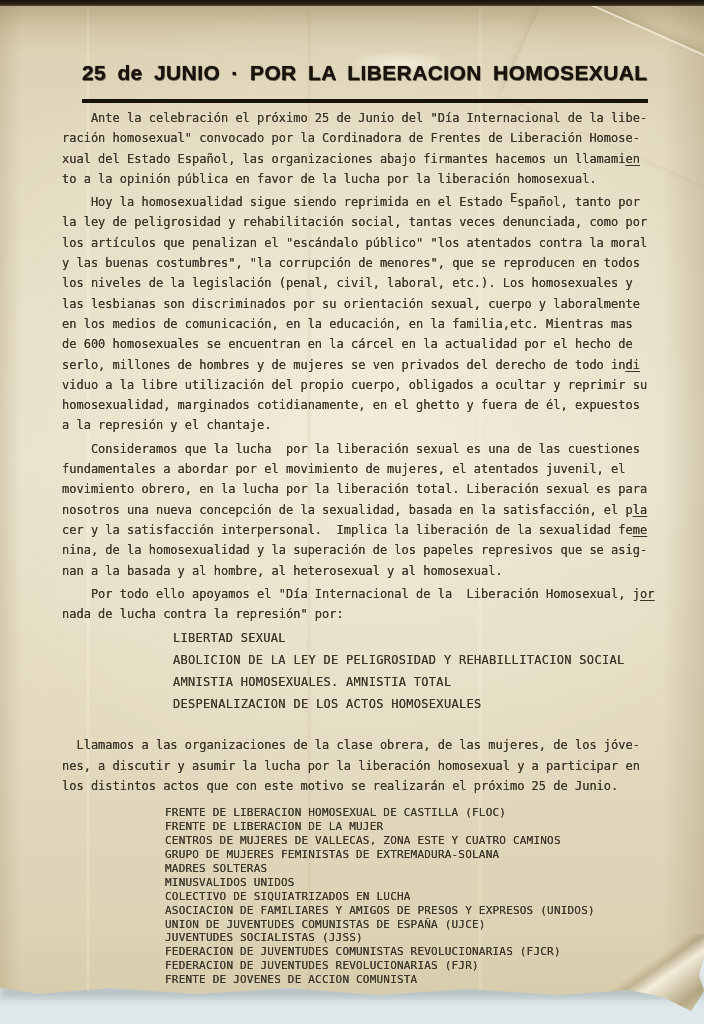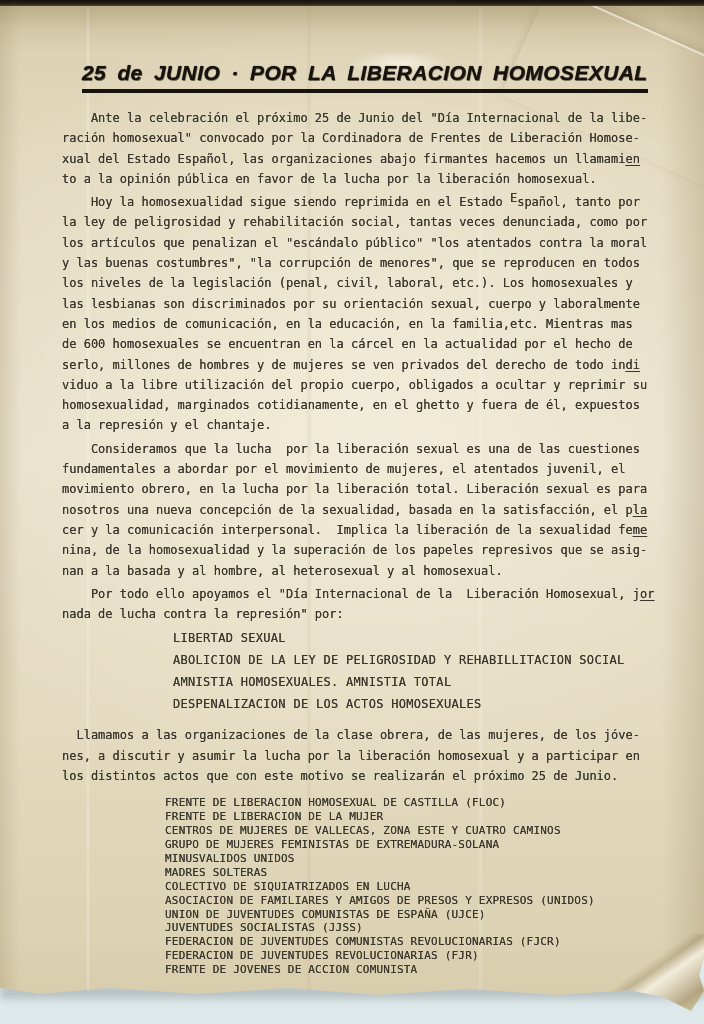--- a/index.html
+++ b/index.html
@@ -59,31 +59,31 @@
     transform: rotate(10deg);
     pointer-events: none;
   }
   .title {
     position: absolute; left: 82px; top: 56px; margin: 0;
     font-family: "Liberation Sans", sans-serif;
     font-weight: bold; font-size: 21px; letter-spacing: 0.4px; word-spacing: 5px;
     color: #17120c;
     text-shadow: 0 0 1px rgba(23,18,12,0.75), 0.6px 0.6px 0 rgba(23,18,12,0.55);
   }
-  .title-inner { border-bottom: 4px solid #17120c; padding-bottom: 5px; font-style: italic; }
+  .title-inner { border-bottom: 4px solid #17120c; padding-bottom: 15px; }
   .content {
     position: absolute; left: 62px; top: 103px; width: 608px;
     color: #3a362c; font-size: 12px; line-height: 20.3px;
     text-shadow: 0 0 0.6px rgba(58,54,44,0.85);
   }
   .p { margin: 0 0 3px 0; }
   .line { white-space: pre; }
   .u { text-decoration: underline; text-underline-offset: 2px; text-decoration-thickness: 1.3px; }
   .sup { position: relative; top: -4px; }
-  .demands { margin: 2px 0 10px 111px; line-height: 22px; letter-spacing: 0.3px; }
+  .demands { margin: 2px 0 20px 111px; line-height: 22px; letter-spacing: 0.3px; }
   .orgs { margin: 10px 0 16px 103px; font-size: 11px; line-height: 13.9px; letter-spacing: 0.2px; }
 </style>
 </head>
 <body>
 
 <div class="scan">
   <div class="top-edge"></div>
   <div class="paper-shadow"></div>
   <div class="paper">
     <div class="crease-tr"></div>
@@ -109,21 +109,21 @@
           <div class="line"><span>serlo, millones de hombres y de mujeres se ven privados del derecho de todo in</span><span class="u">di</span></div>
           <div class="line"><span>viduo a la libre utilización del propio cuerpo, obligados a ocultar y reprimir su</span></div>
           <div class="line"><span>homosexualidad, marginados cotidianamente, en el ghetto y fuera de él, expuestos</span></div>
           <div class="line"><span>a la represión y el chantaje.</span></div>
         </div>
       <div class="p">
           <div class="line"><span>    Consideramos que la lucha  por la liberación sexual es una de las cuestiones</span></div>
           <div class="line"><span>fundamentales a abordar por el movimiento de mujeres, el atentados juvenil, el</span></div>
           <div class="line"><span>movimiento obrero, en la lucha por la liberación total. Liberación sexual es para</span></div>
           <div class="line"><span>nosotros una nueva concepción de la sexualidad, basada en la satisfacción, el p</span><span class="u">la</span></div>
-          <div class="line"><span>cer y la comunicación interpersonal.  Implica la liberación de la sexualidad fe</span><span class="u">me</span></div>
+          <div class="line"><span>cer y la satisfacción interpersonal.  Implica la liberación de la sexualidad fe</span><span class="u">me</span></div>
           <div class="line"><span>nina, de la homosexualidad y la superación de los papeles represivos que se asig-</span></div>
           <div class="line"><span>nan a la basada y al hombre, al heterosexual y al homosexual.</span></div>
         </div>
       <div class="p">
           <div class="line"><span>    Por todo ello apoyamos el "Día Internacional de la  Liberación Homosexual, j</span><span class="u">or</span></div>
           <div class="line"><span>nada de lucha contra la represión" por:</span></div>
         </div>
       <div class="p demands">
           <div class="line"><span>LIBERTAD SEXUAL</span></div>
           <div class="line"><span>ABOLICION DE LA LEY DE PELIGROSIDAD Y REHABILLITACION SOCIAL</span></div>
@@ -133,22 +133,22 @@
       <div class="p">
           <div class="line"><span>  Llamamos a las organizaciones de la clase obrera, de las mujeres, de los jóve-</span></div>
           <div class="line"><span>nes, a discutir y asumir la lucha por la liberación homosexual y a participar en</span></div>
           <div class="line"><span>los distintos actos que con este motivo se realizarán el próximo 25 de Junio.</span></div>
         </div>
       <div class="orgs">
           <div class="line"><span>FRENTE DE LIBERACION HOMOSEXUAL DE CASTILLA (FLOC)</span></div>
           <div class="line"><span>FRENTE DE LIBERACION DE LA MUJER</span></div>
           <div class="line"><span>CENTROS DE MUJERES DE VALLECAS, ZONA ESTE Y CUATRO CAMINOS</span></div>
           <div class="line"><span>GRUPO DE MUJERES FEMINISTAS DE EXTREMADURA-SOLANA</span></div>
+          <div class="line"><span>MADRES SOLTERAS</span></div>
           <div class="line"><span>MINUSVALIDOS UNIDOS</span></div>
-          <div class="line"><span>MADRES SOLTERAS</span></div>
           <div class="line"><span>COLECTIVO DE SIQUIATRIZADOS EN LUCHA</span></div>
           <div class="line"><span>ASOCIACION DE FAMILIARES Y AMIGOS DE PRESOS Y EXPRESOS (UNIDOS)</span></div>
           <div class="line"><span>UNION DE JUVENTUDES COMUNISTAS DE ESPAÑA (UJCE)</span></div>
           <div class="line"><span>JUVENTUDES SOCIALISTAS (JJSS)</span></div>
           <div class="line"><span>FEDERACION DE JUVENTUDES COMUNISTAS REVOLUCIONARIAS (FJCR)</span></div>
           <div class="line"><span>FEDERACION DE JUVENTUDES REVOLUCIONARIAS (FJR)</span></div>
           <div class="line"><span>FRENTE DE JOVENES DE ACCION COMUNISTA</span></div>
         </div>
     </div>
     <div class="crease-br"></div>

